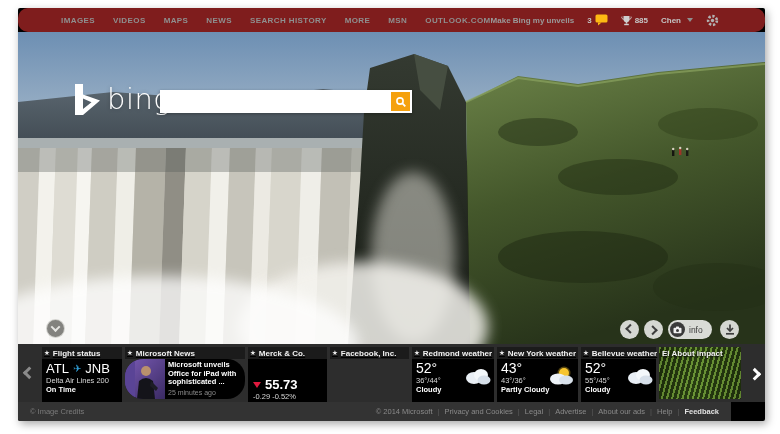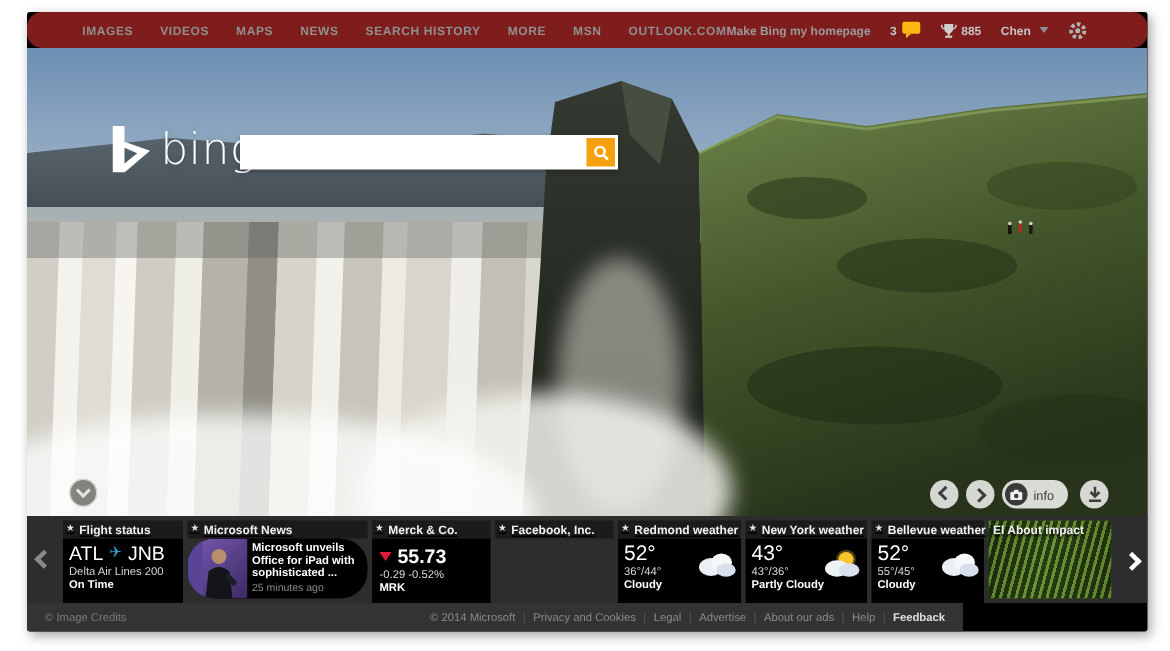--- a/index.html
+++ b/index.html
@@ -56,36 +56,36 @@
   .tile .tbody{height:40px;background:#000;overflow:hidden;position:relative;}
   .t-flight .tbody{padding:2px 4px;}
   .routeline{display:flex;align-items:center;gap:4px;color:#fff;font-size:13px;line-height:15px;}
   .plane{color:#2f9ad0;font-size:10px;font-family:"DejaVu Sans",sans-serif;}
   .subline{font-size:7.5px;color:#d8d8d8;line-height:9px;}
   .boldline{font-size:7.5px;color:#fff;font-weight:bold;line-height:9px;}
   .t-news .tbody{display:flex;padding:0;border-radius:18px;}
   .newstext{padding:2px 3px;width:74px;}
   .headline{font-size:7.5px;font-weight:bold;color:#fff;line-height:8.5px;}
   .newstime{font-size:7px;color:#8a8a8a;margin-top:2px;}
-  .t-stock .tbody{padding:4px 5px;}
+  .t-stock .tbody{padding:18px 5px;}
   .pricerow{display:flex;align-items:center;gap:4px;line-height:15px;}
   .price{font-size:13px;font-weight:bold;color:#fff;}
   .tri{width:0;height:0;display:inline-block;}
   .tri.down{border-left:4px solid transparent;border-right:4px solid transparent;border-top:6px solid #e0193e;}
   .tri.up{border-left:4px solid transparent;border-right:4px solid transparent;border-bottom:6px solid #45b035;}
   .t-weather .tbody{padding:2px 4px;}
   .temp{font-size:14px;color:#fff;line-height:15px;}
   .wicon{position:absolute;right:3px;top:7px;}
   .t-elnino{position:relative;border-radius:0;height:52px;width:82px;overflow:hidden;
     background:linear-gradient(100deg,#25370f,#41611f 45%,#2c4013);}
   .t-elnino .rows{position:absolute;inset:0;
     background:repeating-linear-gradient(105deg,rgba(146,198,76,.5) 0 2px,rgba(18,30,6,.55) 2px 5px);}
   .t-elnino .ttitle{position:absolute;left:3px;top:2px;text-shadow:0 1px 2px #000;}
   
-  .footer{position:absolute;left:0;top:394px;width:624px;height:19px;background:#333;
+  .footer{position:absolute;left:0;top:394px;width:713px;height:19px;background:#333;
     display:flex;align-items:center;justify-content:space-between;padding:0 12px;box-sizing:border-box;}
   .footer .credits{font-size:7.5px;color:#7b7b7b;}
   .flinks{display:flex;align-items:flex-start;}
   .flinks span,.flinks a{font-size:7.5px;color:#8a8a8a;text-decoration:none;cursor:pointer;}
   .flinks .static{cursor:default;}
   .flinks .sep{color:#5a5a5a;margin:0 5px;cursor:default;}
   .flinks .sep::before{content:"|";}
   .flinks .feedback{color:#e0e0e0;font-weight:bold;}
 </style>
 </head>
@@ -98,21 +98,21 @@
       <a>IMAGES</a>
       <a>VIDEOS</a>
       <a>MAPS</a>
       <a>NEWS</a>
       <a>SEARCH HISTORY</a>
       <a>MORE</a>
       <a>MSN</a>
       <a>OUTLOOK.COM</a>
     </nav>
     <div class="topright">
-      <span class="txt">Make Bing my homepage</span>
+      <span class="txt">Make Bing my unveils</span>
       <span class="pair">
         <span class="num">3</span>
         <svg width="13" height="12" viewBox="0 0 13 12">
           <rect x="0.5" y="0.5" width="12" height="8" rx="1.5" fill="#fdb913"></rect>
           <path d="M3,8.5 L3,11.5 L6.5,8.5 Z" fill="#fdb913"></path>
         </svg>
       </span>
       <span class="pair">
         <svg width="11" height="11" viewBox="0 0 11 11">
           <path d="M2.5,1 h6 v3.2 a3,3 0 0 1 -6,0 Z" fill="#cfcfcf"></path>

